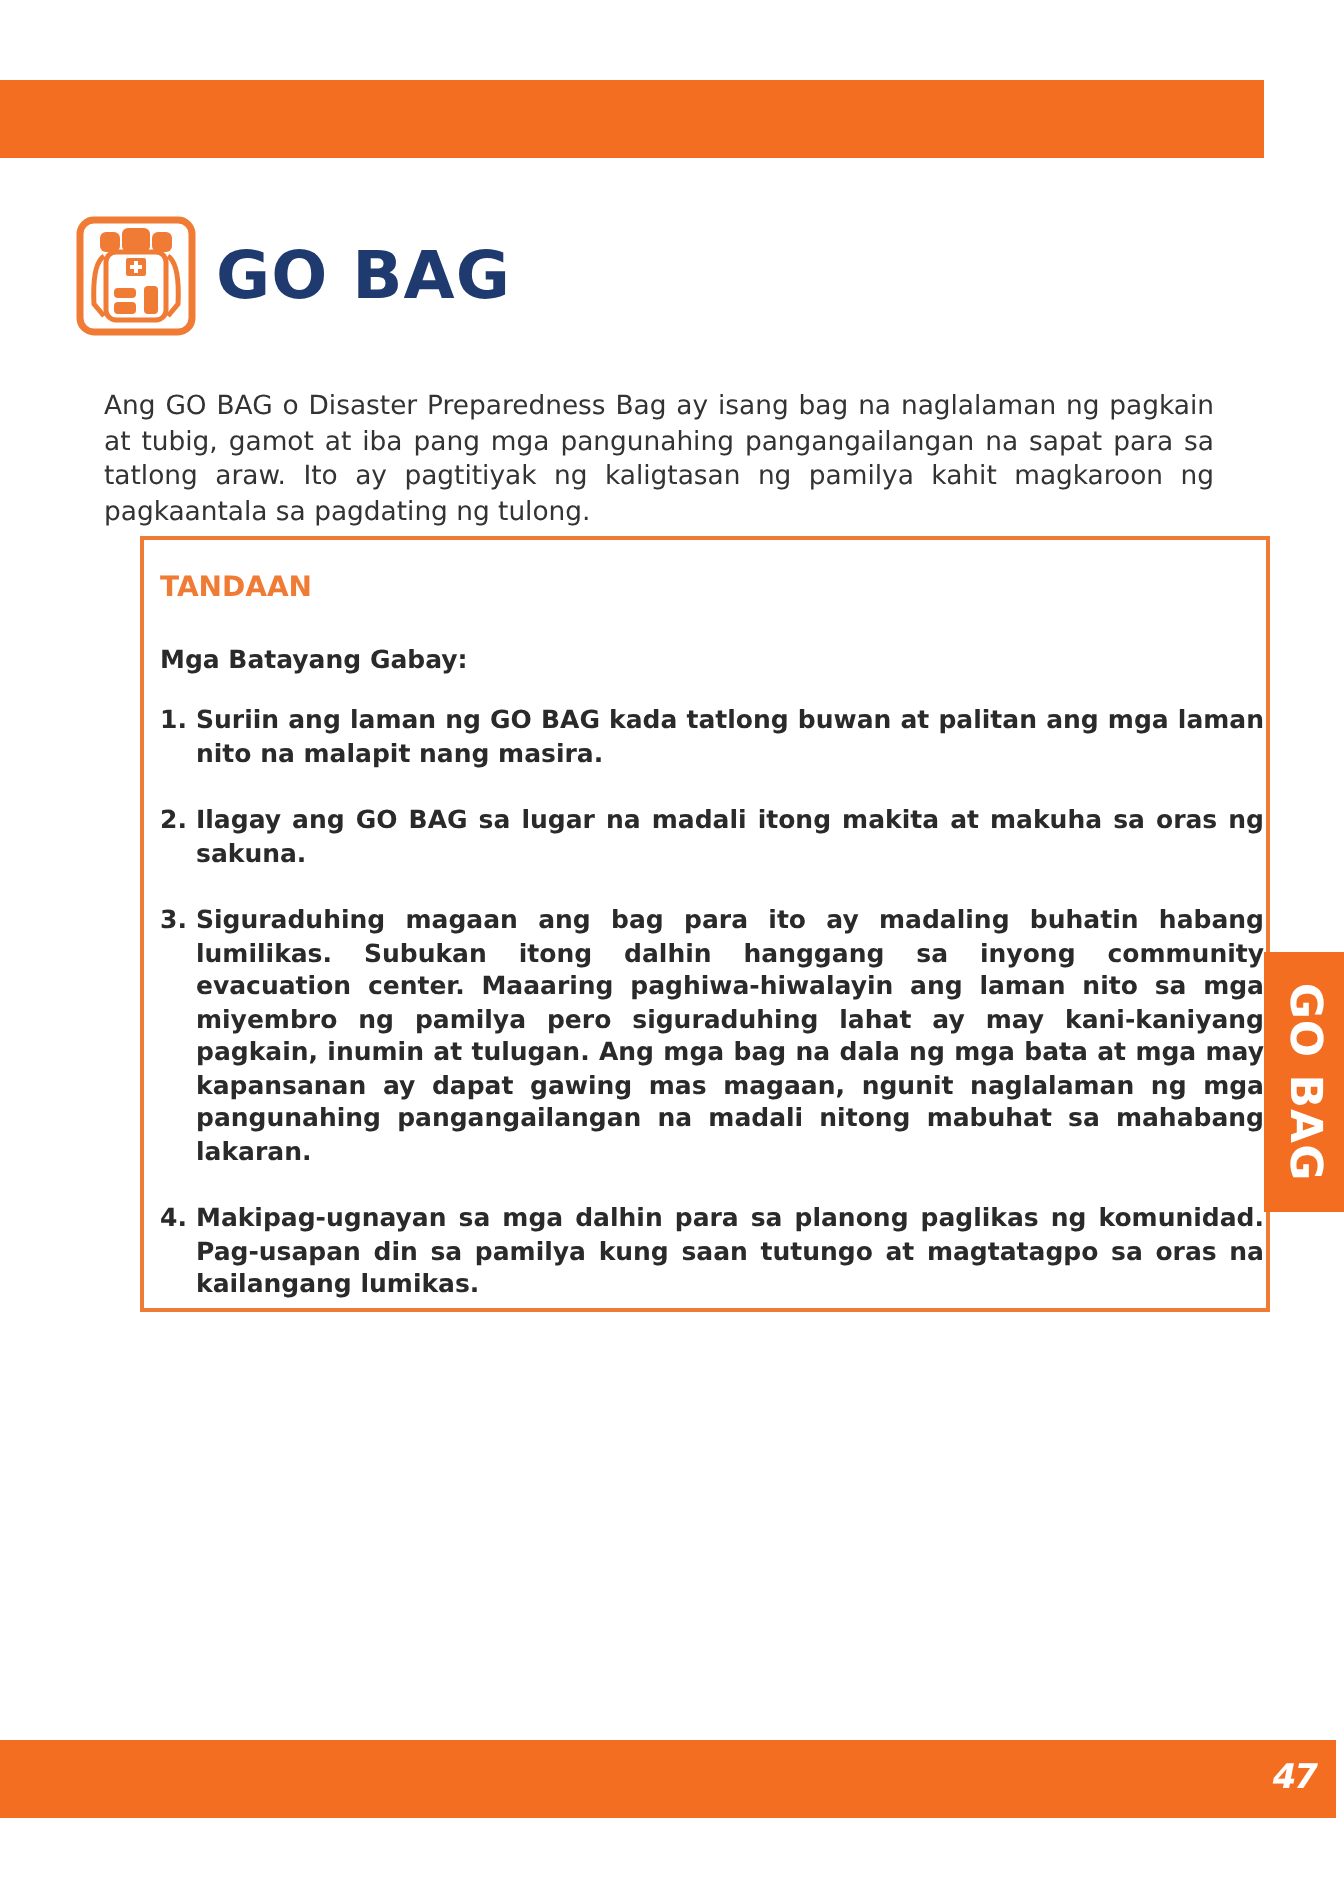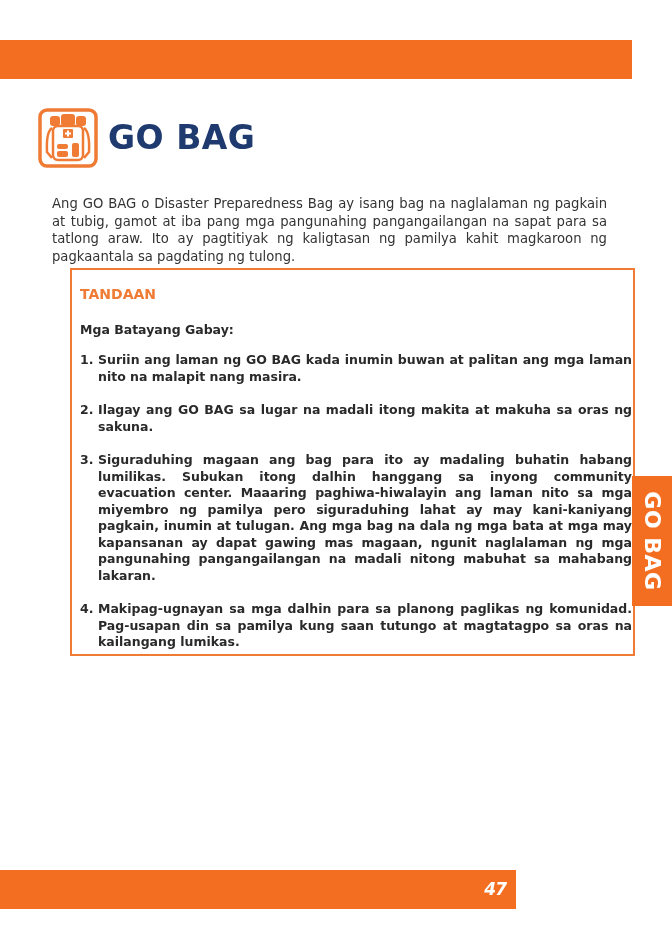--- a/index.html
+++ b/index.html
@@ -1,19 +1,19 @@
 <!DOCTYPE html>
 <html><head>
 <meta charset="utf-8">
 <style>
   html, body { margin:0; padding:0; }
   body { width:672px; height:950px; background:#ffffff; position:relative; overflow:hidden;
          font-family:"DejaVu Sans", sans-serif; color:#2a2a2a; }
   .top-bar { position:absolute; left:0; top:40px; width:632px; height:39px; background:#f46e21; }
-  .bottom-bar { position:absolute; left:0; top:870px; width:516px; height:39px; background:#f46e21; }
+  .bottom-bar { position:absolute; left:0; top:870px; width:668px; height:39px; background:#f46e21; }
   .page-num { position:absolute; right:10px; top:9px; color:#fff; font-weight:bold; font-size:17px;
               font-family:"DejaVu Sans", sans-serif; font-style:italic; letter-spacing:-1px; }
   .side-tab { position:absolute; left:632px; top:476px; width:40px; height:130px; background:#f46e21; }
   .side-tab span { position:absolute; left:50%; top:50%; transform:translate(-50%,-50%) rotate(90deg);
                    color:#fff; font-weight:bold; font-size:22px; white-space:nowrap; letter-spacing:0.5px; }
   .icon-wrap { position:absolute; left:38px; top:108px; width:60px; height:60px; }
   .title { position:absolute; left:108px; top:118px; font-size:33px; font-weight:bold; color:#1f3a6e;
            letter-spacing:0.5px; margin:0; line-height:40px; }
   .intro { position:absolute; left:39px; top:182px; width:555px; font-size:13.2px; line-height:17.5px;
            text-align:justify; margin:13px; color:#333; }
@@ -47,21 +47,21 @@
   </svg>
 </div>
 <h1 class="title">GO BAG</h1>
 
 <p class="intro">Ang GO BAG o Disaster Preparedness Bag ay isang bag na naglalaman ng pagkain at tubig, gamot at iba pang mga pangunahing pangangailangan na sapat para sa tatlong araw.  Ito ay pagtitiyak ng kaligtasan ng pamilya kahit magkaroon ng pagkaantala sa pagdating ng tulong.</p>
 
 <div class="box">
   <h2 class="box-title">TANDAAN</h2>
   <p class="box-sub">Mga Batayang Gabay:</p>
   <ol class="list">
-    <li><span class="num">1.</span><span>Suriin ang laman ng GO BAG kada inumin buwan at palitan ang mga laman nito na malapit nang masira.</span></li>
+    <li><span class="num">1.</span><span>Suriin ang laman ng GO BAG kada tatlong buwan at palitan ang mga laman nito na malapit nang masira.</span></li>
     <li><span class="num">2.</span><span>Ilagay ang GO BAG sa lugar na madali itong makita at makuha sa oras ng sakuna.</span></li>
     <li><span class="num">3.</span><span>Siguraduhing magaan ang bag para ito ay madaling buhatin habang lumilikas. Subukan itong dalhin hanggang sa inyong community evacuation center. Maaaring paghiwa-hiwalayin ang laman nito sa mga miyembro ng pamilya pero siguraduhing lahat ay may kani-kaniyang pagkain, inumin at tulugan. Ang mga bag na dala ng mga bata at mga may kapansanan ay dapat gawing mas magaan, ngunit naglalaman ng mga pangunahing pangangailangan na madali nitong mabuhat sa mahabang lakaran.</span></li>
     <li><span class="num">4.</span><span>Makipag-ugnayan sa mga dalhin para sa planong paglikas ng komunidad. Pag-usapan din sa pamilya kung saan tutungo at magtatagpo sa oras na kailangang lumikas.</span></li>
   </ol>
 </div>
 
 <div class="side-tab">
   <span>GO BAG</span>
 </div>
 

